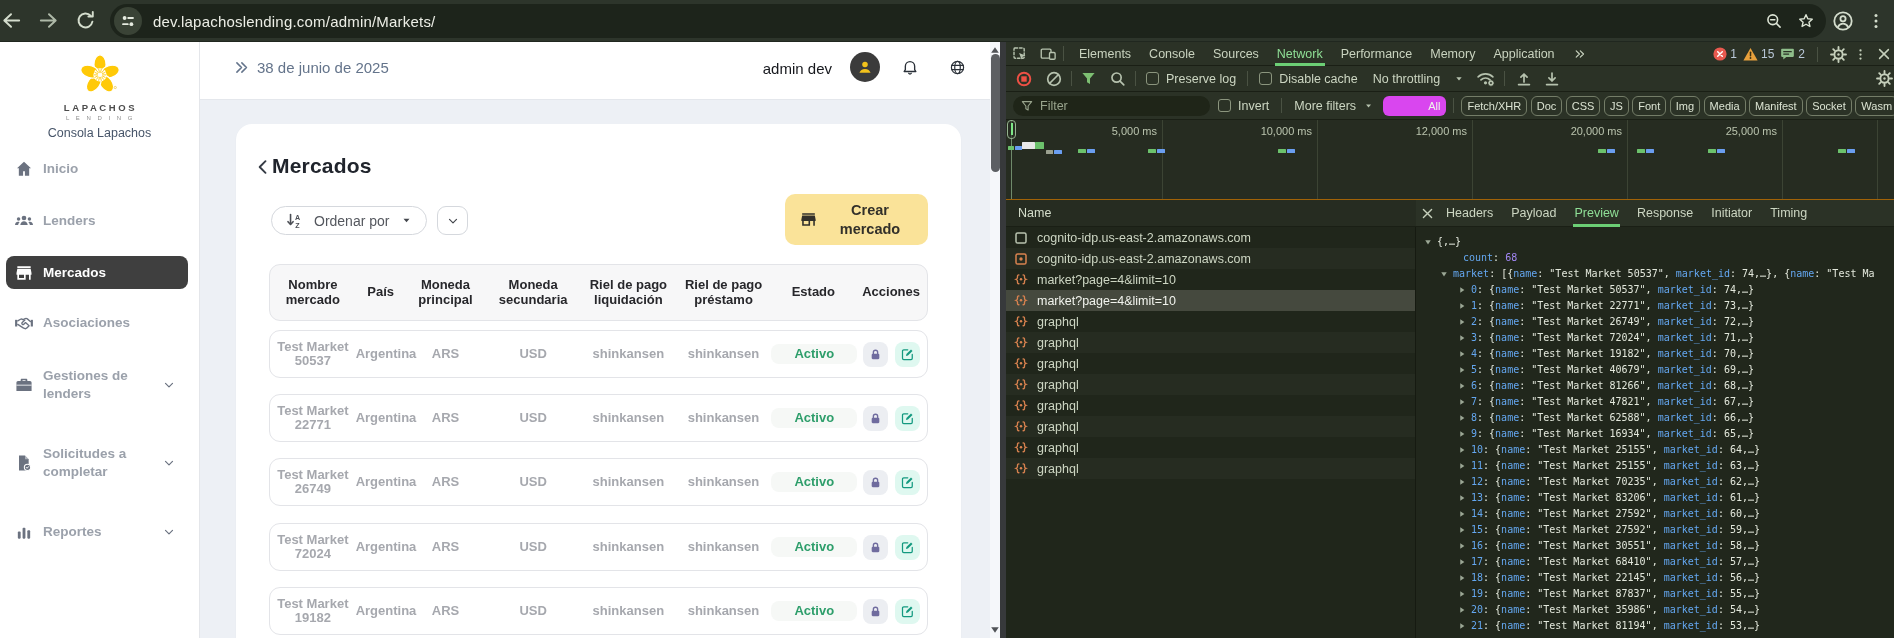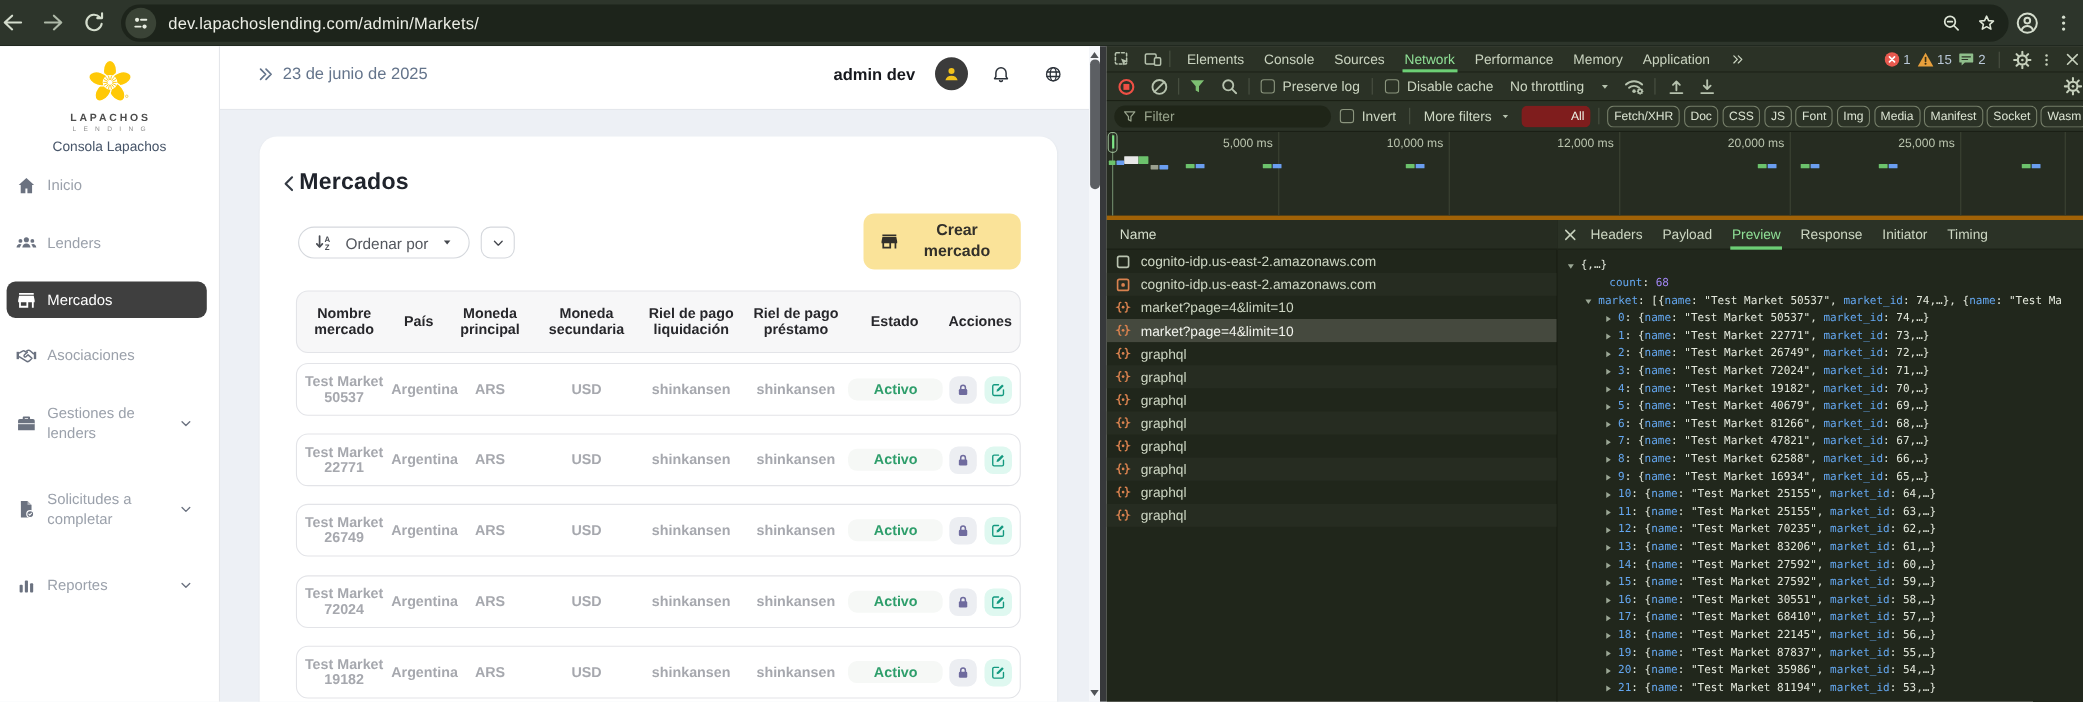--- a/index.html
+++ b/index.html
@@ -23,29 +23,29 @@
   .app { position:absolute; left:0; top:42px; width:1005px; height:596px; background:#edf0f5; }
   .sidebar { position:absolute; left:0; top:0; width:200px; height:596px; background:#fff; border-right:1px solid #e4e6ea; }
   .logo-wrap { position:absolute; left:0; top:12px; width:199px; text-align:center; }
   .logo-flower { margin:0 auto; }
   .logo-word { font-size:9.5px; font-weight:700; letter-spacing:2.6px; color:#4c4c4c; margin-top:1px; text-indent:2px; }
   .logo-sub { font-size:6px; font-weight:400; letter-spacing:2.5px; color:#8f8f8f; margin-top:2px; text-indent:2px; }
   .console-label { font-size:12.5px; color:#475569; margin-top:5px; }
   .nav { position:absolute; left:0; top:0; width:199px; }
   .nav-item { position:absolute; left:6px; width:182px; display:flex; align-items:center; color:#9ba1ab; font-size:13.5px; }
   .nav-item .nicon { width:20px; height:20px; color:#6b7280; margin-left:8px; flex:0 0 auto; }
-  .nav-item .nlabel { margin-left:9px; line-height:18px; }
+  .nav-item .nlabel { margin-left:9px; line-height:18px;font-weight:bold; }
   .nav-item .nchev { position:absolute; right:12px; width:14px; height:14px; color:#6b7280; }
   .nav-item.sel { background:#3f3f3f; border-radius:8px; color:#fff; }
   .nav-item.sel .nicon { color:#fff; }
 
   .apphead { position:absolute; left:200px; top:0; width:805px; height:58px; background:#fff; border-bottom:1px solid #e4e7ec; }
   .hdr-collapse { position:absolute; left:33px; top:17px; width:17px; height:17px; color:#64748b; }
   .hdr-date { position:absolute; left:57px; top:17px; font-size:15px; color:#64748b; }
-  .hdr-user { position:absolute; right:173px; top:18px; font-size:15px; font-weight:700; color:#16181d; }
+  .hdr-user { position:absolute; right:173px; top:18px; font-size:15px; font-weight:400; color:#16181d; }
   .hdr-avatar { position:absolute; right:125px; top:10px; width:30px; height:30px; border-radius:50%; background:#3b3b3b; display:flex; align-items:center; justify-content:center; color:#f2c21c; }
   .hdr-bell { position:absolute; right:86px; top:16px; width:18px; height:18px; color:#2a3038; }
   .hdr-globe { position:absolute; right:39px; top:17px; width:17px; height:17px; color:#2a3038; }
 
   .appmain { position:absolute; left:200px; top:58px; width:805px; height:538px; background:#edf0f5; }
   .card { position:absolute; left:36px; top:24px; width:725px; height:560px; background:#fff; border-radius:16px; box-shadow:0 1px 2px rgba(30,41,59,.04); }
   .pg-back { position:absolute; left:17px; top:33px; width:20px; height:20px; color:#353b45; }
   .pg-title { position:absolute; left:36px; top:30px; font-size:21px; font-weight:700; color:#20242c; letter-spacing:.2px; }
   .sort-pill { position:absolute; left:35px; top:82px; width:156px; height:29px; border:1px solid #d5d8dd; border-radius:15px; display:flex; align-items:center; color:#54575e; }
   .sort-pill .sicon { width:19px; height:19px; margin-left:13px; color:#4b4e55; }
@@ -81,22 +81,22 @@
   .dt-tab.active .under { position:absolute; left:7px; right:7px; bottom:0; height:2.5px; background:#6ccf75; }
   .dt-tabbar-right { position:absolute; right:0; top:0; height:24px; display:flex; align-items:center; gap:6px; padding-right:1px; }
   .dt-count { color:#b9c8d8; font-size:12px; }
   .dt-toolbar2 { position:absolute; left:0; top:24px; width:888px; height:26px; background:#2b3226; display:flex; align-items:center; }
   .dt-check { width:13px; height:13px; border:1.4px solid #8b957e; border-radius:3px; flex:0 0 auto; }
   .dt-lbl { color:#ccd6c2; margin-left:7px; white-space:nowrap; }
   .dt-caret { width:10px; height:10px; color:#b6c2ae; }
   .dt-toolbar3 { position:absolute; left:0; top:50px; width:888px; height:28px; background:#2b3226; display:flex; align-items:center; }
   .dt-filterbox { width:197px; height:20px; border-radius:10px; background:#1f2518; display:flex; align-items:center; margin-left:7px; color:#99a48d; flex:0 0 auto; }
   .chip { height:20px; border:1px solid #747d68; border-radius:6px; display:flex; align-items:center; padding:0 5px; margin-right:3.5px; color:#dbe3d2; font-size:11px; white-space:nowrap; flex:0 0 auto; }
-  .chip.active { background:#7f1d1d; border-color:transparent; color:#eff5e9;padding-left:44px; }
-  .dt-overview { position:absolute; left:0; top:78px; width:888px; height:80px; background:#262c21; border-bottom:4px solid #a16207; overflow:hidden; }
+  .chip.active { background:#d946ef; border-color:transparent; color:#eff5e9;padding-left:44px; }
+  .dt-overview { position:absolute; left:0; top:78px; width:888px; height:80px; background:#262c21; border-bottom:1px solid #a16207; overflow:hidden; }
   .ov-grid { position:absolute; top:0; width:1px; height:80px; background:#3c4434; }
   .ov-lbl { position:absolute; top:5px; font-size:11px; color:#bac4ae; transform:translateX(-100%); padding-right:5px; white-space:nowrap; }
   .ov-bar { position:absolute; height:4px; border-radius:0.5px; }
   .ov-handle { position:absolute; left:1px; top:0px; width:9px; height:19px; border:1px solid #95b290; border-radius:4px; background:rgba(40,46,35,.6); }
   .ov-handle:after { content:""; position:absolute; left:2.5px; top:2px; width:2px; height:12px; background:#7ee787; }
   .ov-handle-line { position:absolute; left:5px; top:0; width:1px; height:80px; background:#6f8a6b; }
   .dt-netpanel { position:absolute; left:0; top:158px; width:410px; height:438px; background:#20261b; border-right:1px solid #161a11; }
   .net-colhead { position:absolute; left:0; top:0; width:410px; height:27px; background:#262c21; border-bottom:1px solid #1a1f15; display:flex; align-items:center; }
   .net-colhead span { margin-left:12px; color:#d5decc; }
   .net-row { position:absolute; left:0; width:409px; height:21px; display:flex; align-items:center; color:#cdd6c3; }
@@ -302,21 +302,21 @@
           </div>
         </div>
   </div>
 
   <div class="apphead">
     <span class="hdr-collapse">
           <svg viewBox="0 0 24 24" width="100%" height="100%" fill="none">
             <path d="M5.5 5.5 12 12l-6.5 6.5M12.5 5.5 19 12l-6.5 6.5" stroke="currentColor" stroke-linecap="round" stroke-linejoin="round" fill="none" stroke-width="2.2"></path>
           </svg>
         </span>
-    <span class="hdr-date">23 de junio de 2025</span>
+    <span class="hdr-date">38 de junio de 2025</span>
     <span class="hdr-user">admin dev</span>
     <span class="hdr-avatar">
           <span style="width:18px;height:18px;display:block">
             <svg viewBox="0 0 24 24" width="100%" height="100%" fill="none">
               <circle cx="12" cy="8.7" r="3.7" fill="currentColor"></circle>
               <path d="M4.6 19.8c1-3.5 3.6-5.3 7.4-5.3s6.4 1.8 7.4 5.3z" fill="currentColor"></path>
             </svg>
           </span>
         </span>
     <span class="hdr-bell">

